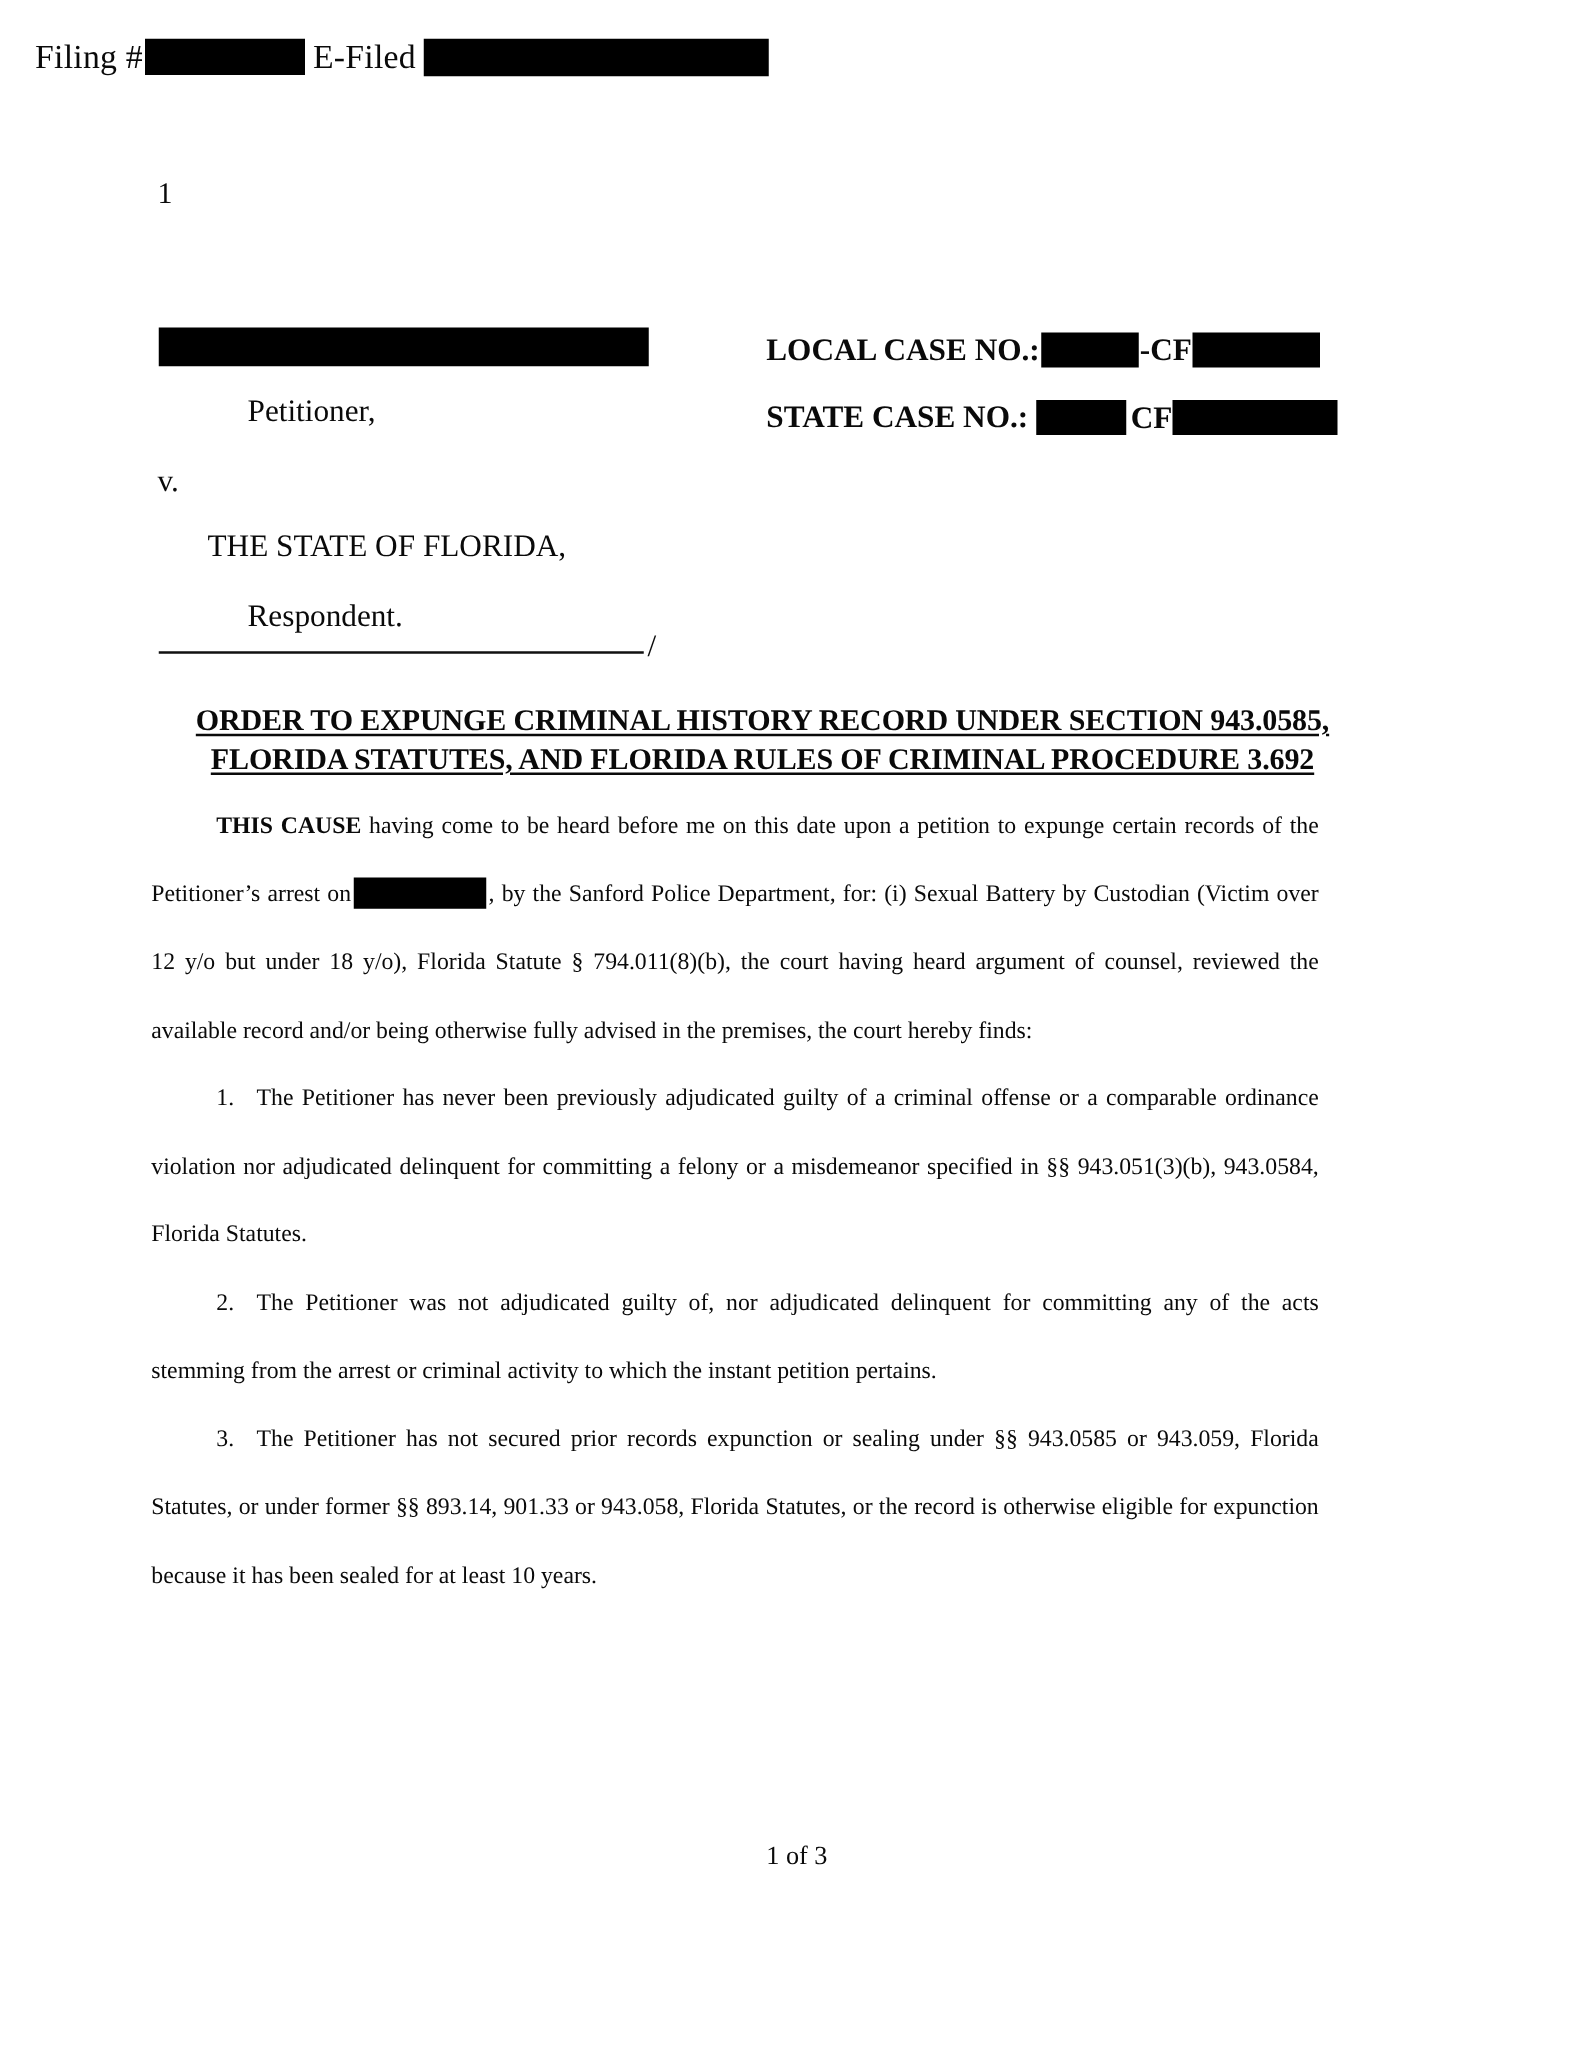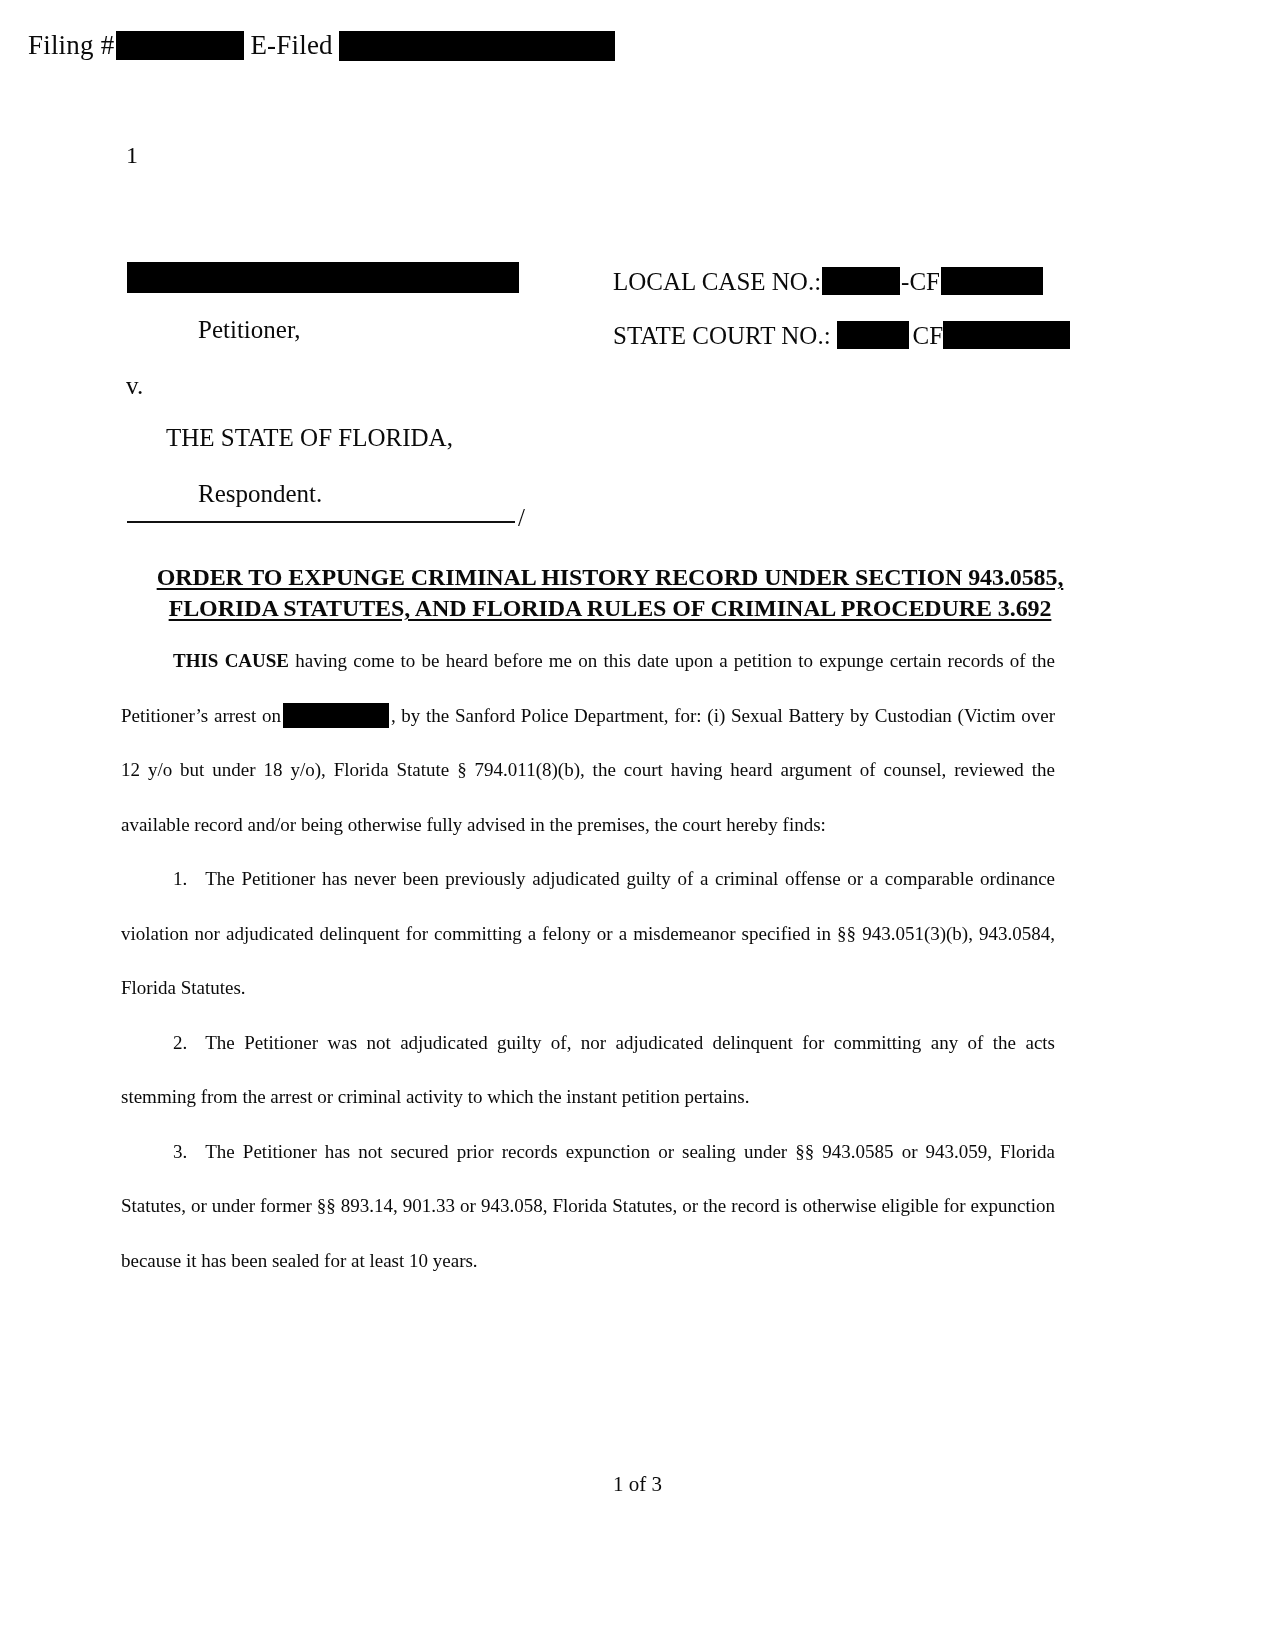--- a/index.html
+++ b/index.html
@@ -65,20 +65,21 @@
   .court-block .last-line {
     text-align: left;
     text-align-last: left;
   }
 
   .case-line {
     position: absolute;
     font-size: 25px;
     line-height: 1;
     white-space: nowrap;
+    font-weight: bold;
   }
   .case-local { left: 613px; top: 266px; }
   .case-state { left: 613px; top: 320px; }
   .case-line .lbl { vertical-align: middle; }
 
   .case-local .r-a { width: 78px; height: 28px; margin-left: 1px; }
   .case-local .dash { vertical-align: middle; padding: 0 1px; }
   .case-local .r-b { width: 102px; height: 28px; margin-left: 0px; }
 
   .case-state .r-a { width: 72px; height: 28px; margin-left: 6px; }
@@ -181,21 +182,21 @@
   </div>
 
   <div class="line-number">1</div>
 
 
   <div class="case-line case-local">
     <span class="lbl">LOCAL CASE NO.:</span><span class="redaction r-a"></span><span class="dash">-CF</span><span class="redaction r-b"></span>
   </div>
 
   <div class="case-line case-state">
-    <span class="lbl">STATE COURT NO.:</span><span class="redaction r-a"></span><span class="cf">CF</span><span class="redaction r-b"></span>
+    <span class="lbl">STATE CASE NO.:</span><span class="redaction r-a"></span><span class="cf">CF</span><span class="redaction r-b"></span>
   </div>
 
   <div class="redaction-block petitioner-bar"></div>
 
   <div class="cap-left cap-petitioner">Petitioner,</div>
   <div class="cap-left cap-v">v.</div>
   <div class="cap-left cap-state">THE STATE OF FLORIDA,</div>
   <div class="cap-left cap-respondent">Respondent.</div>
 
   <div class="caption-rule"></div>

